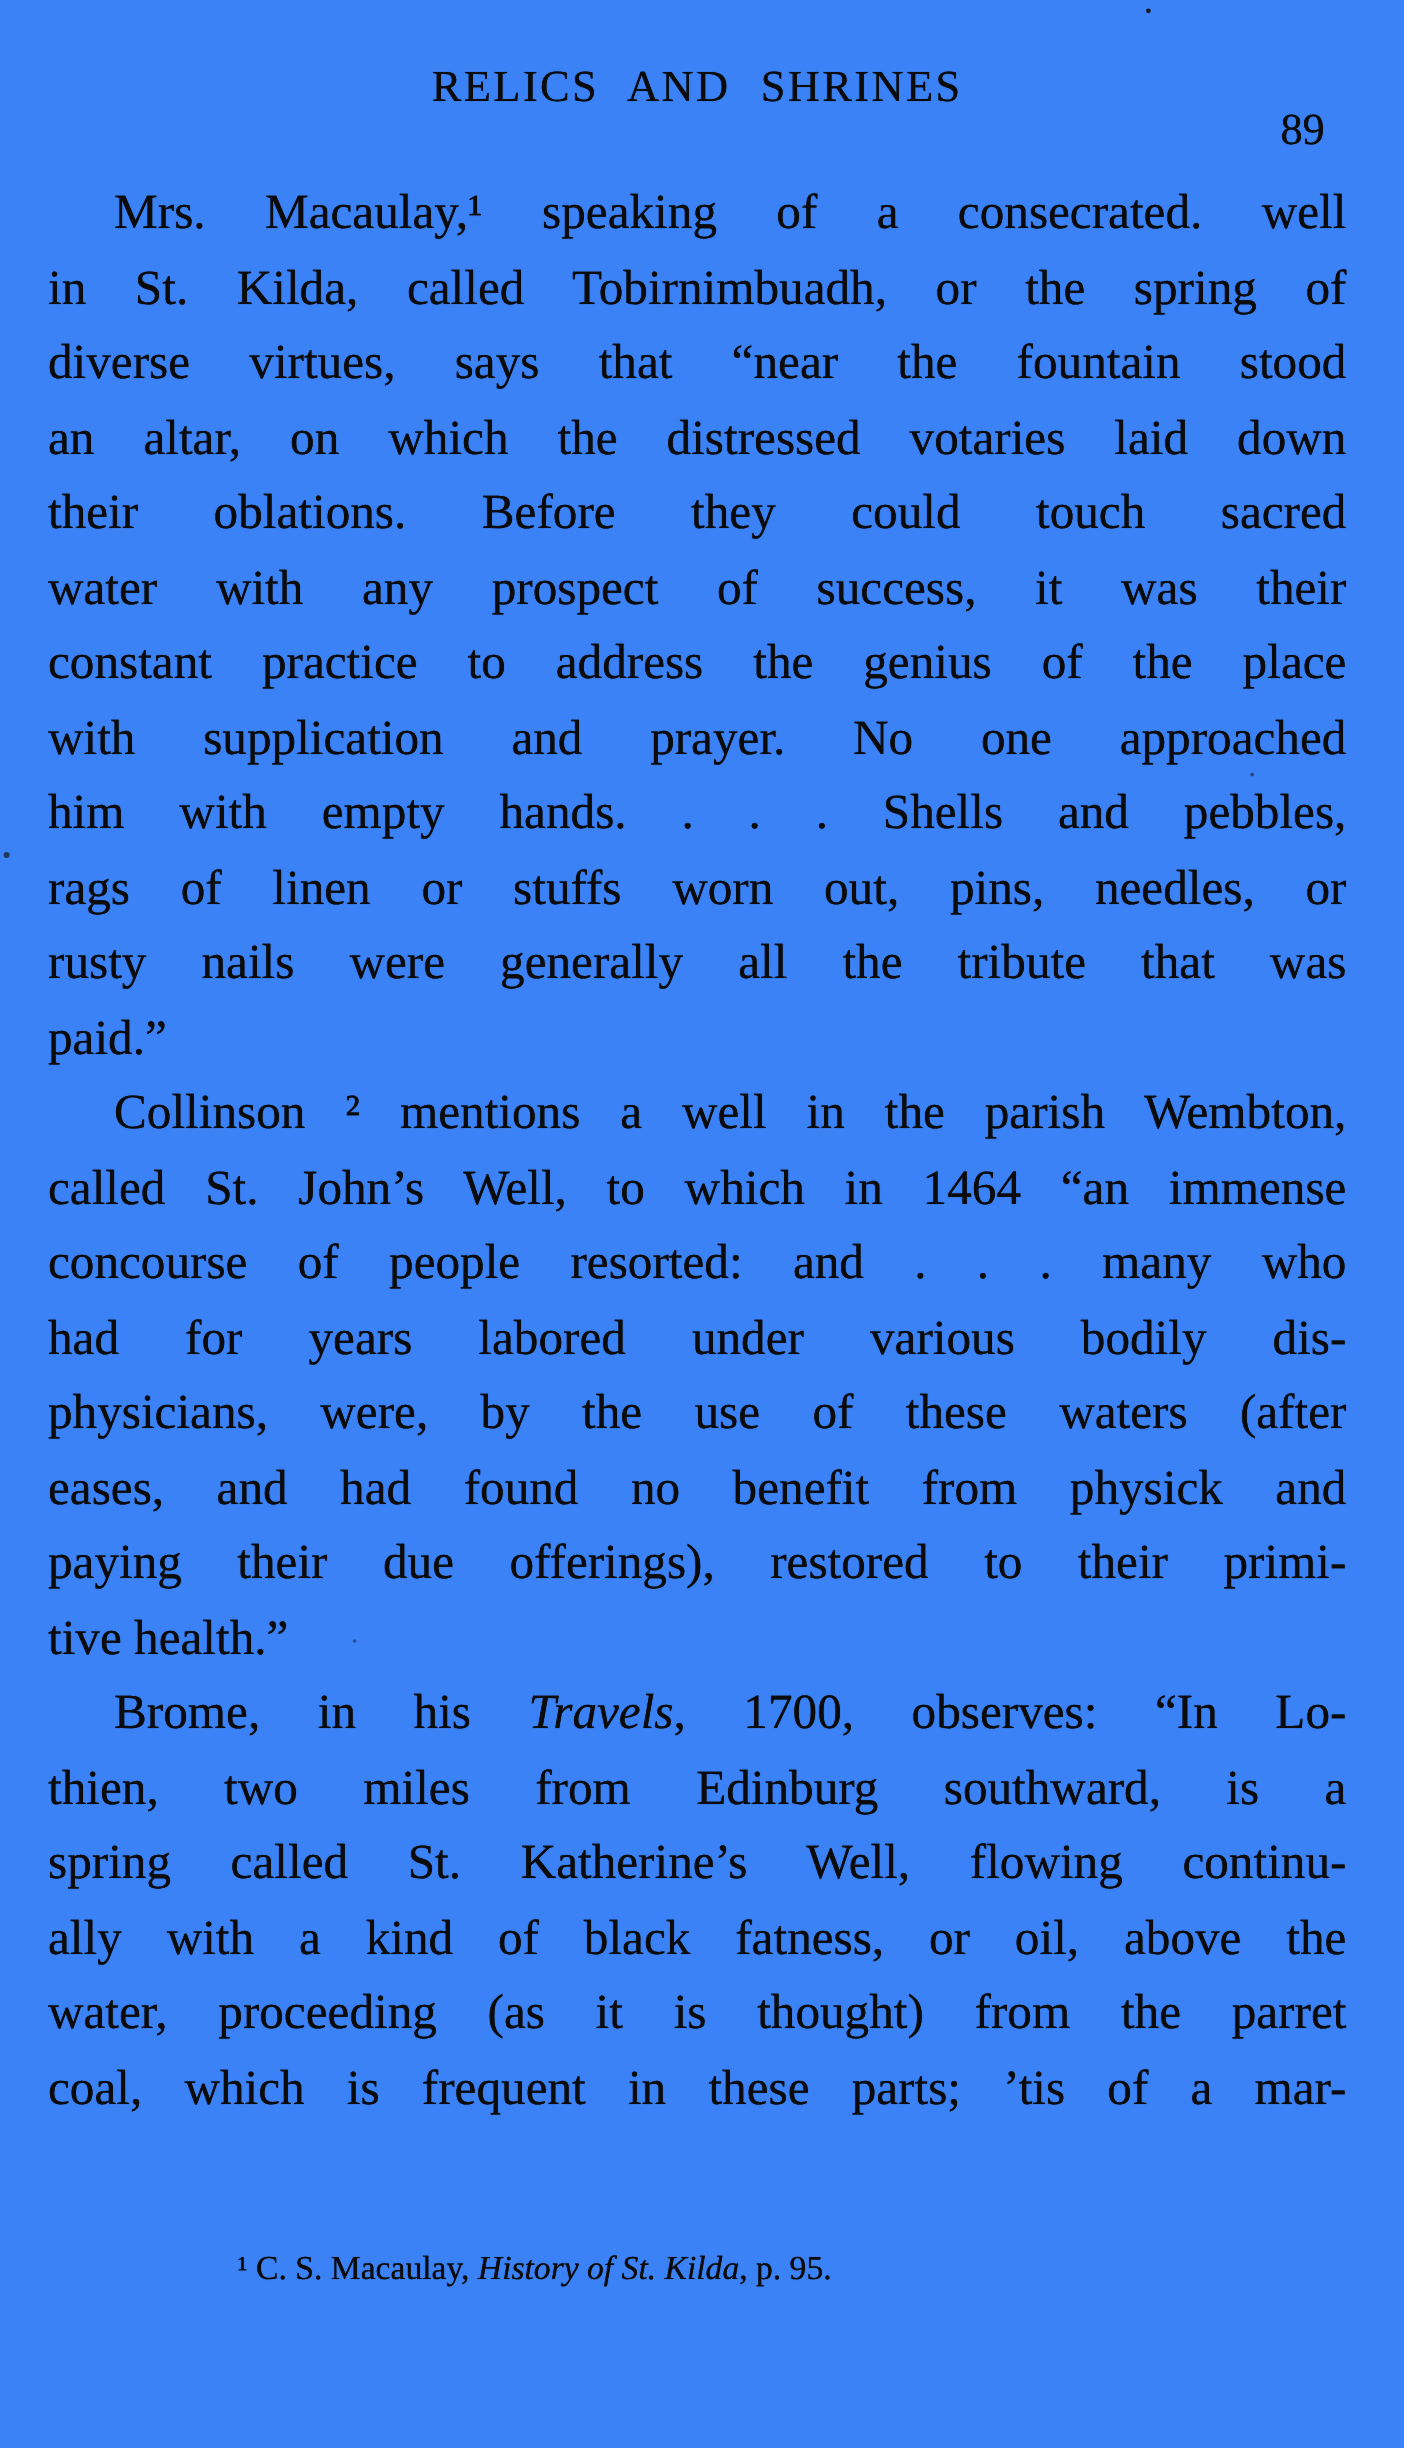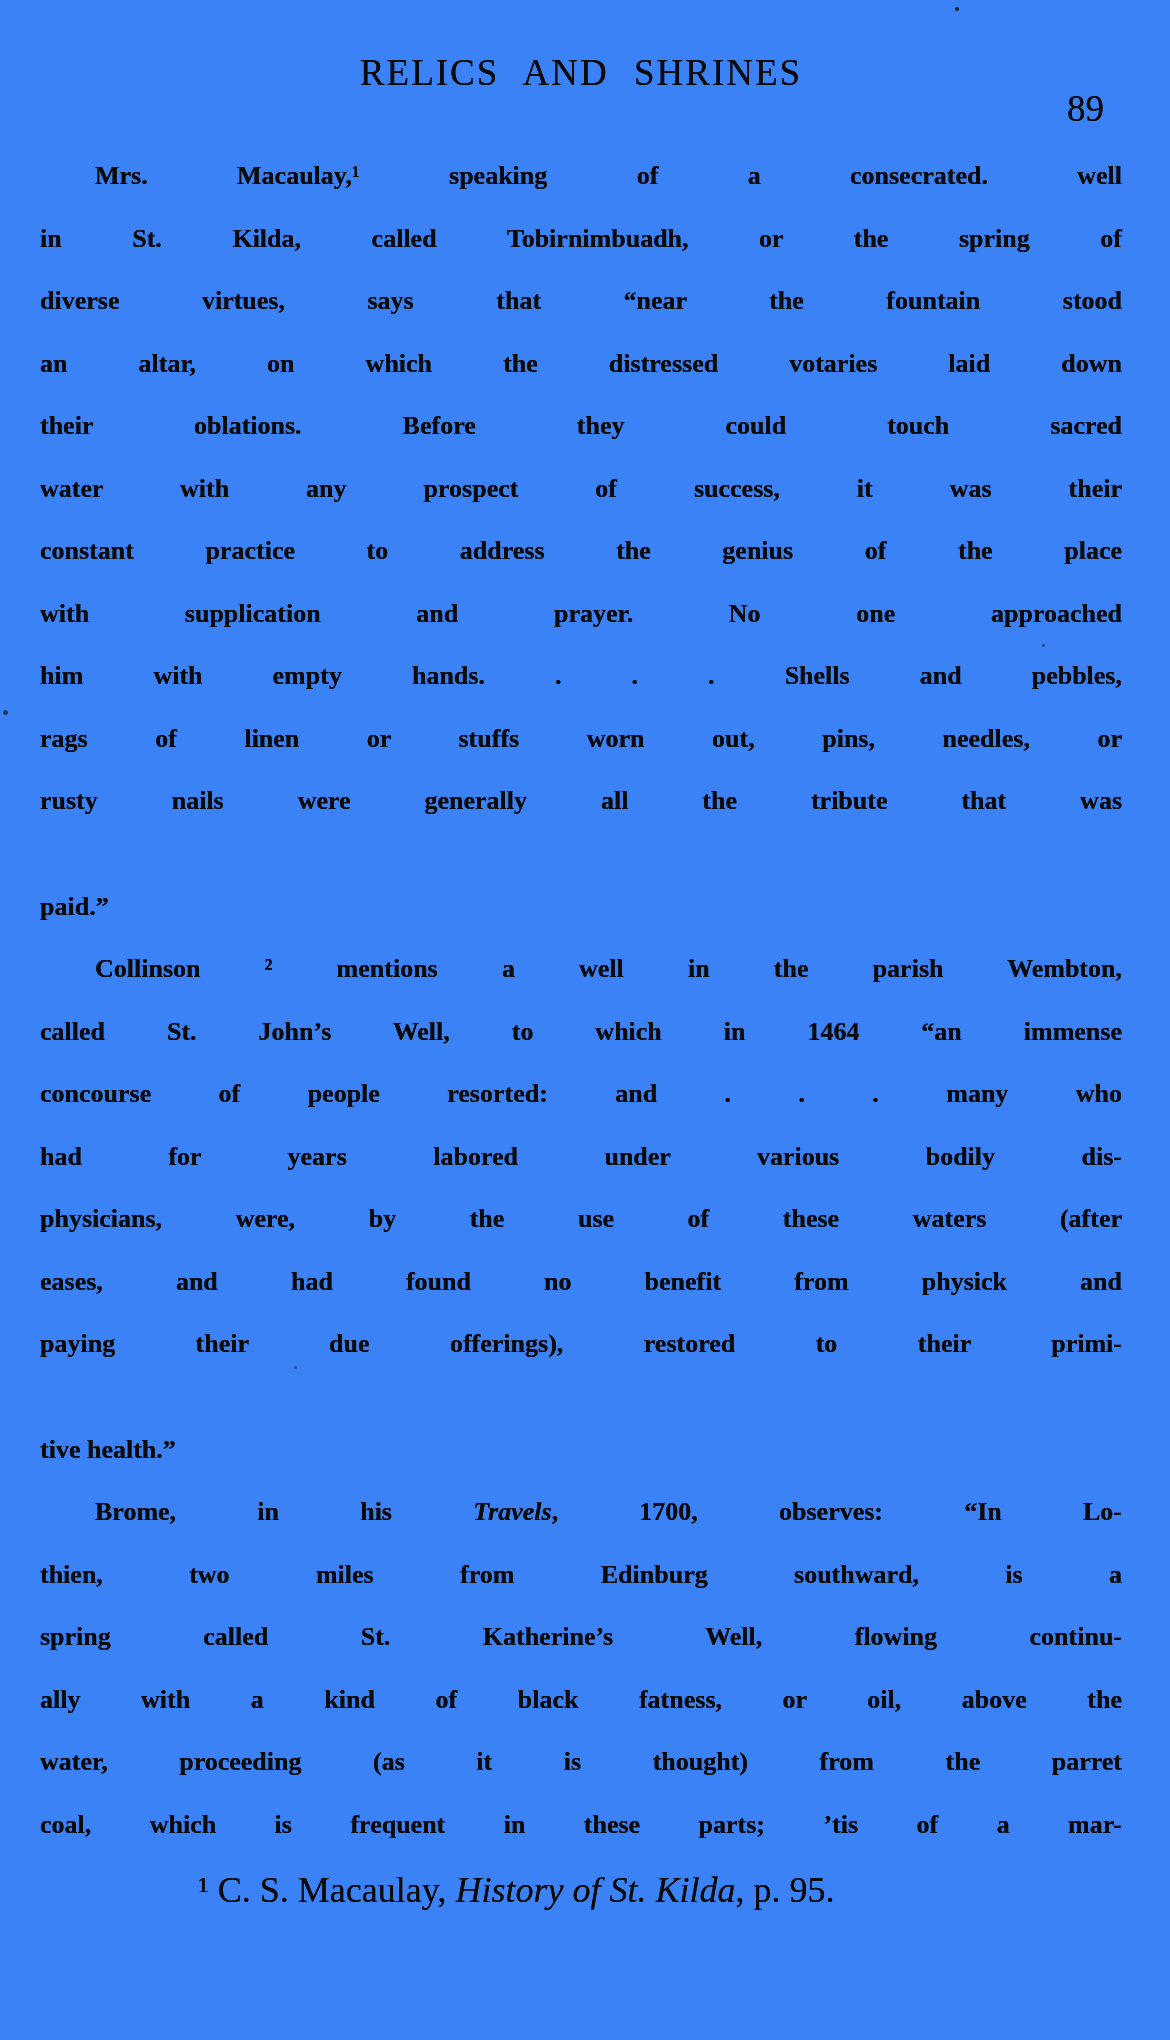--- a/index.html
+++ b/index.html
@@ -30,38 +30,37 @@
     top: 0;
     letter-spacing: 0;
     word-spacing: 0;
     margin-top: 36px;
   }
   .body-text {
     position: absolute;
     top: 145px;
     left: 40px;
     right: 48px;
-    font-size: 26px;
+    font-size: 41px;
     line-height: 62.5px;
-    font-weight: bold;
   }
   .line {
     text-align: justify;
     text-align-last: justify;
     white-space: normal;
   }
-  .line.short-last { text-align-last: left; margin-top: 43px; }
+  .line.short-last { text-align-last: left; }
   .line.indent { text-indent: 55px; }
   .it { font-style: italic; }
   .footnotes {
     position: absolute;
     top: 1868px;
     left: 198px;
     right: 160px;
-    font-size: 36px;
+    font-size: 28px;
     line-height: 45px;
   }
   .speck { position: absolute; background: #1a1a1a; border-radius: 50%; }
   .speck.s1 { left: 955px; top: 7px;   width: 4px; height: 4px; }
   .speck.s2 { left: 3px;   top: 710px; width: 5px; height: 5px; opacity: .7; }
   .speck.s3 { left: 1042px;top: 644px; width: 3px; height: 3px; opacity: .6; }
   .speck.s4 { left: 294px; top: 1366px;width: 3px; height: 3px; opacity: .5; }
 </style>
 </head>
 <body>

